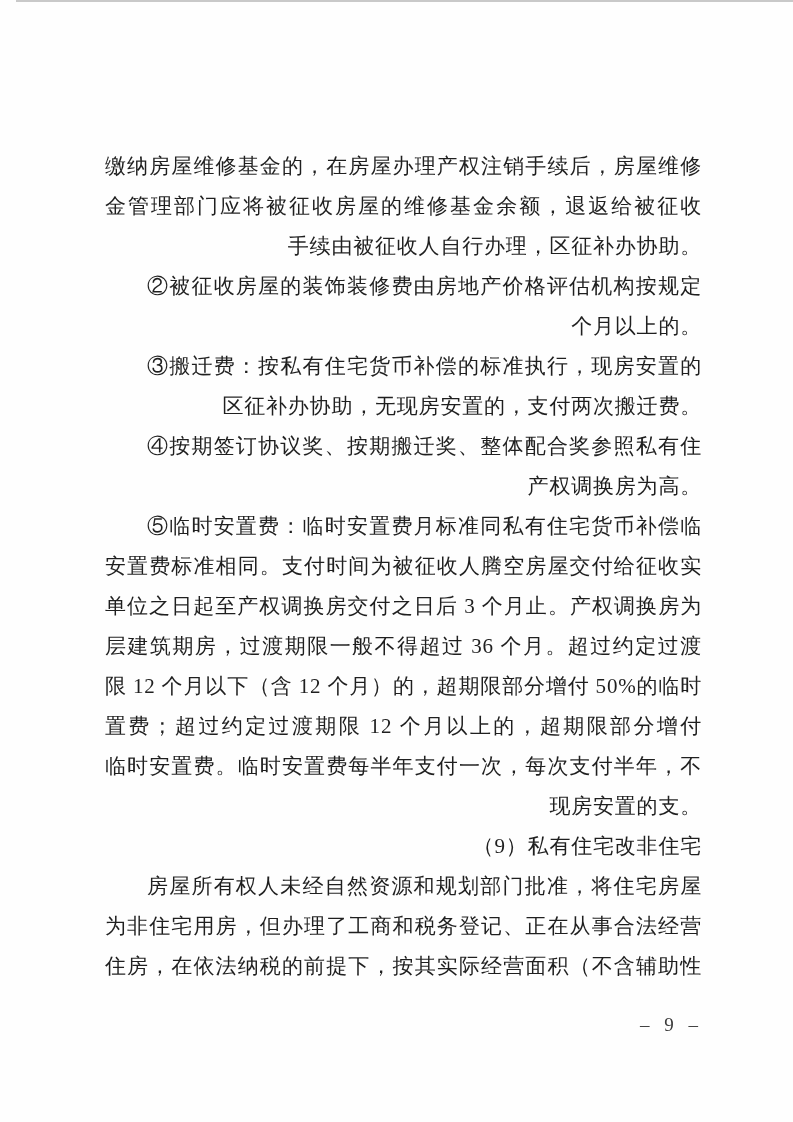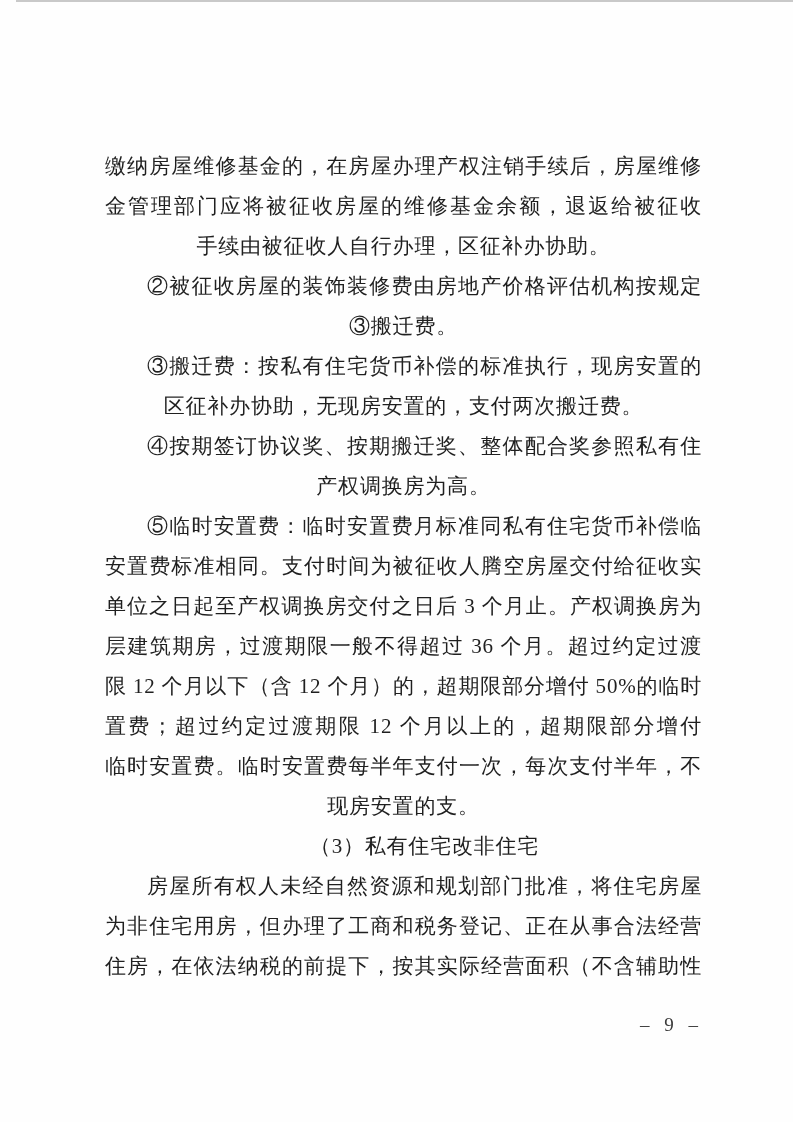--- a/index.html
+++ b/index.html
@@ -28,21 +28,21 @@
     left: 105px;
     width: 597px;
     color: #1f1f1f;
     font-size: 21px;
     line-height: 40px;
     letter-spacing: 0.8px;
   }
   .ln {
     height: 40px;
     white-space: nowrap;
-    text-align: center;
+    text-align: right;
   }
   .ln.fill {
     white-space: normal;
     text-align: justify;
     text-align-last: justify;
     overflow: hidden;
   }
   .ln.ind {
     text-indent: 2em;
   }
@@ -67,34 +67,34 @@
 </head>
 <body>
 
 <div class="scan-edge"></div>
 
 <div class="page-body">
   <div class="ln fill">缴纳房屋维修基金的，在房屋办理产权注销手续后，房屋维修资</div>
   <div class="ln fill">金管理部门应将被征收房屋的维修基金余额，退返给被征收人，</div>
   <div class="ln">手续由被征收人自行办理，区征补办协助。</div>
   <div class="ln ind fill">②被征收房屋的装饰装修费由房地产价格评估机构按规定</div>
-  <div class="ln">③搬迁费。</div>
+  <div class="ln">个月以上的。</div>
   <div class="ln ind fill">③搬迁费：按私有住宅货币补偿的标准执行，现房安置的支</div>
   <div class="ln">区征补办协助，无现房安置的，支付两次搬迁费。</div>
   <div class="ln ind fill">④按期签订协议奖、按期搬迁奖、整体配合奖参照私有住宅</div>
   <div class="ln">产权调换房为高。</div>
   <div class="ln ind fill">⑤临时安置费：临时安置费月标准同私有住宅货币补偿临时</div>
   <div class="ln fill">安置费标准相同。支付时间为被征收人腾空房屋交付给征收实施</div>
   <div class="ln fill">单位之日起至产权调换房交付之日后 3 个月止。产权调换房为高</div>
   <div class="ln fill">层建筑期房，过渡期限一般不得超过 36 个月。超过约定过渡期</div>
   <div class="ln fill">限 12 个月以下（含 12 个月）的，超期限部分增付 50%的临时安</div>
   <div class="ln fill">置费；超过约定过渡期限 12 个月以上的，超期限部分增付 100%</div>
   <div class="ln fill">临时安置费。临时安置费每半年支付一次，每次支付半年，不足</div>
   <div class="ln">现房安置的支。</div>
-  <div class="ln ind">（3）私有住宅改非住宅</div>
+  <div class="ln ind">（9）私有住宅改非住宅</div>
   <div class="ln ind fill">房屋所有权人未经自然资源和规划部门批准，将住宅房屋改</div>
   <div class="ln fill">为非住宅用房，但办理了工商和税务登记、正在从事合法经营的</div>
   <div class="ln fill">住房，在依法纳税的前提下，按其实际经营面积（不含辅助性用</div>
 </div>
 
 <div class="page-footer">
   <span class="page-number">– 9 –</span>
 </div>
 
 </body></html>

